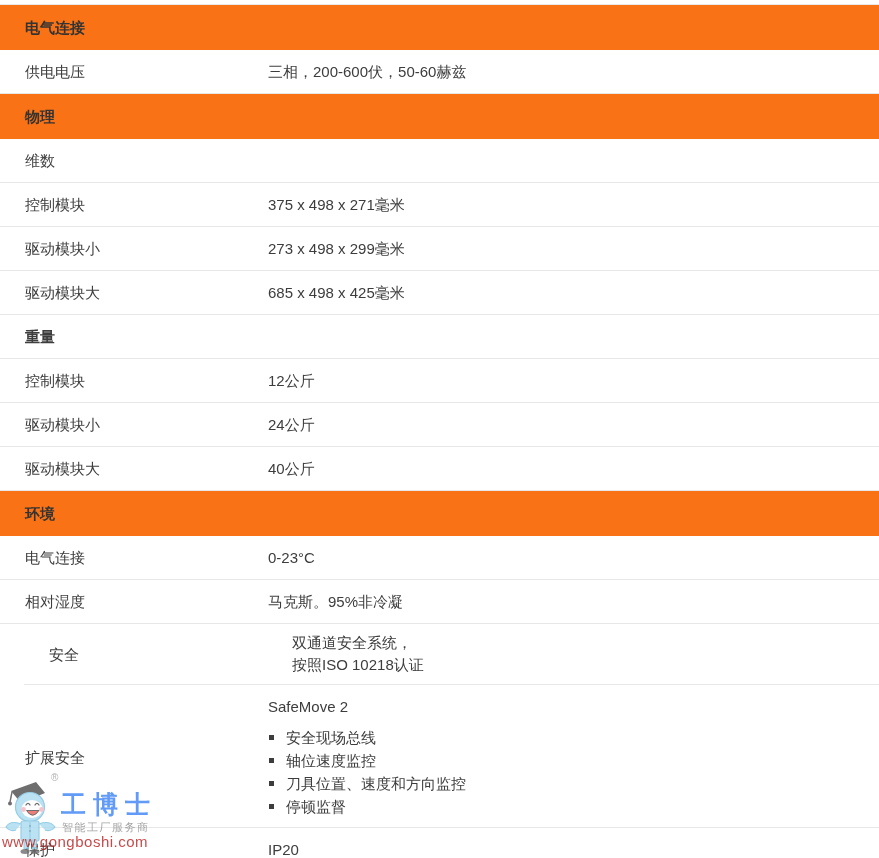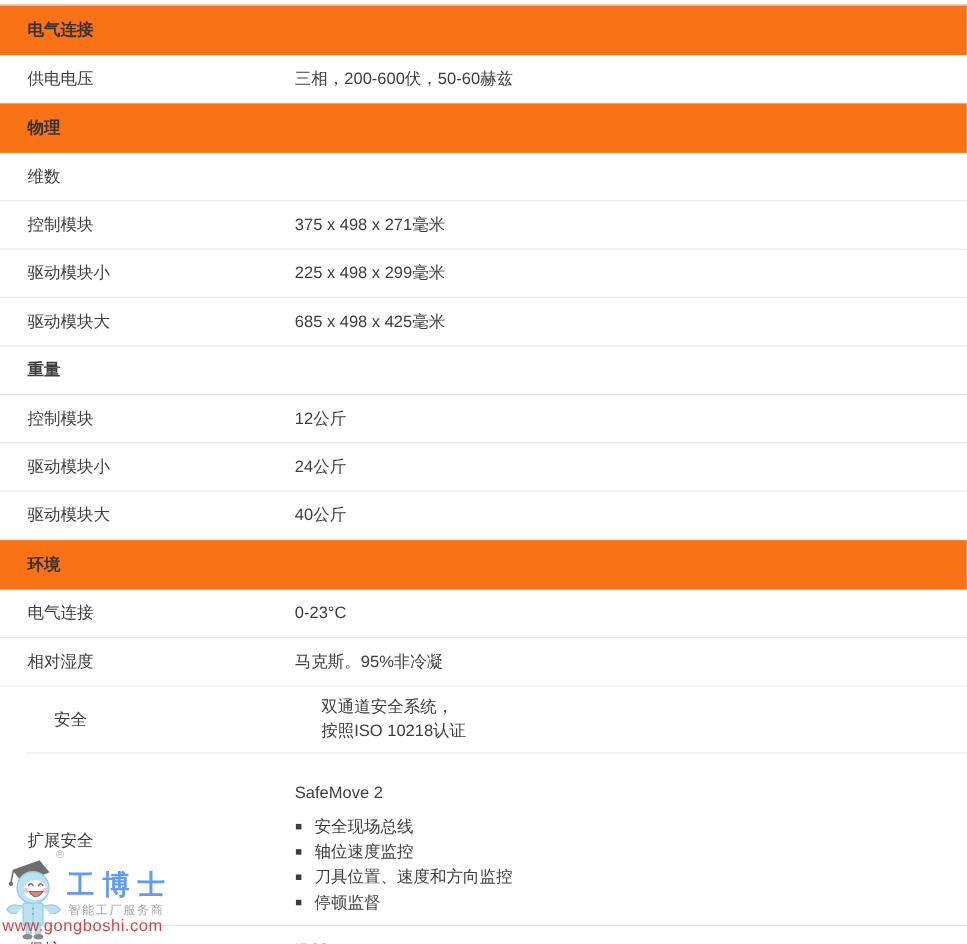--- a/index.html
+++ b/index.html
@@ -20,21 +20,21 @@
     display:flex;align-items:center;
     border-bottom:1px solid #e7e7e7;
     padding:12px 0;line-height:19px;
   }
   .row .label{flex:0 0 243px;padding-left:25px;}
   .row.bold-label .label{font-weight:bold;}
   .row .value{flex:1;}
   .row-safety{padding:8px 0;margin-left:24px;}
   .row-safety .value div{line-height:22px;}
   .row-extended{padding:11px 0 9px 0;}
-  .row-extended .value .value-line{line-height:21px;margin-top:14px;}
+  .row-extended .value .value-line{line-height:21px;}
   .bullet-list{margin:9px 0 0 0;padding:0;list-style:none;}
   .bullet-list li{position:relative;padding:1px 0 1px 18px;line-height:21px;}
   .bullet-list li::before{
     content:"";position:absolute;left:1px;top:9px;
     width:5px;height:5px;background:#3d3d3d;
   }
   
   .watermark{position:absolute;left:2px;top:772px;width:230px;height:84px;
     opacity:0.8;pointer-events:none;}
   .watermark .mascot{position:absolute;left:0;top:6px;}
@@ -70,21 +70,21 @@
   <div class="row">
     <div class="label">维数</div>
     <div class="value"></div>
   </div>
   <div class="row">
     <div class="label">控制模块</div>
     <div class="value">375 x 498 x 271毫米</div>
   </div>
   <div class="row">
     <div class="label">驱动模块小</div>
-    <div class="value">225 x 498 x 299毫米</div>
+    <div class="value">273 x 498 x 299毫米</div>
   </div>
   <div class="row">
     <div class="label">驱动模块大</div>
     <div class="value">685 x 498 x 425毫米</div>
   </div>
   <div class="row bold-label">
     <div class="label">重量</div>
     <div class="value"></div>
   </div>
   <div class="row">

